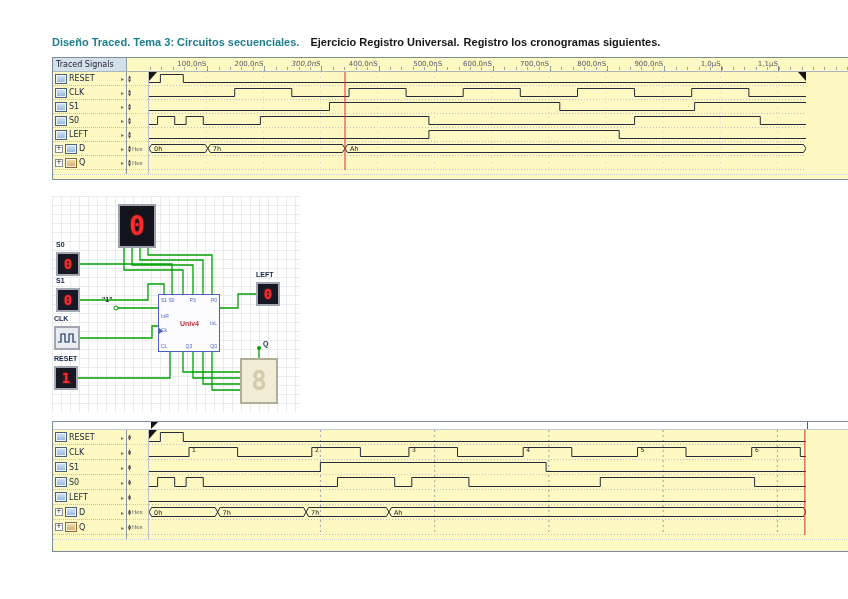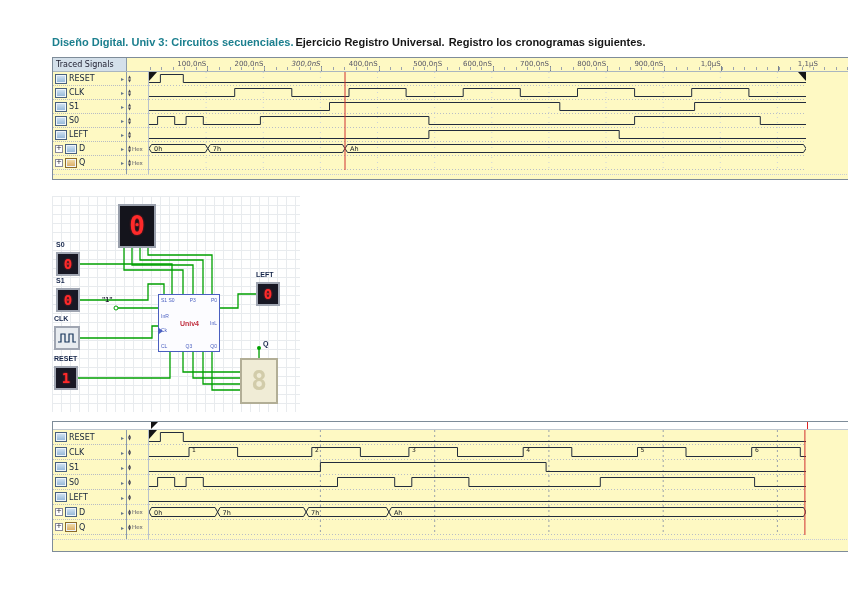--- a/index.html
+++ b/index.html
@@ -1,20 +1,20 @@
 <!DOCTYPE html>
 <html><head>
 <meta charset="utf-8">
 <style>
 *{box-sizing:border-box;margin:0;padding:0}
 html,body{width:848px;height:599px}
 body{position:relative;background:#fff;font-family:"Liberation Sans",sans-serif;overflow:hidden}
 .doc-title{position:absolute;left:52px;top:36px;font-size:11px;white-space:nowrap}
 .t1{color:#1b7f8e;font-weight:bold}
-.t2{color:#161616;font-weight:bold;margin-left:2px}
+.t2{color:#161616;font-weight:bold;margin-left:11px}
 .t3{color:#161616;font-weight:bold;margin-left:4px}
 .analyzer{position:absolute;left:52px;width:840px;border:1px solid #7e8c99;background:#fef9c3;font-family:"DejaVu Sans",sans-serif}
 .an-header{display:flex;height:14px;border-bottom:1px solid #aab6c0}
 .an-header-label{width:74px;background:#d4e0ea;border-right:1px solid #8a9aa8;font-size:8px;color:#223;padding:2px 0 0 3px;white-space:nowrap;overflow:hidden}
 .an-ruler{position:relative;flex:1;overflow:hidden}
 .an-ruler::after{content:"";position:absolute;left:23px;right:12px;bottom:1px;height:3px;background:repeating-linear-gradient(to right,#9aa2ac 0 1px,transparent 1px 11.43px)}
 .ruler-label{position:absolute;top:2px;font-size:7px;color:#556;transform:translateX(-103%);white-space:nowrap}
 .ruler-tick{position:absolute;bottom:0;width:1px;height:5px;background:#78828c}
 .an-body{display:flex}
 .an-left{width:74px;border-right:1px solid #8a9aa8}
@@ -51,21 +51,21 @@
 .ic-top,.ic-bottom{display:flex;justify-content:space-between}
 .ic-mid{display:flex;justify-content:space-between;align-items:center;flex:1}
 .ic-left{display:flex;flex-direction:column;gap:8px}
 .ic-center{color:#c03040;font-weight:bold;font-size:7px}
 .ck-tri{position:absolute;left:0;top:33px;width:0;height:0;border-left:4px solid #4a5fc0;border-top:3px solid transparent;border-bottom:3px solid transparent}
 </style>
 </head>
 <body>
 
 <div class="doc-title">
-  <span class="t1">Diseño Digital. Univ 3: Circuitos secuenciales.</span><span class="t2">Ejercicio Registro Universal.</span><span class="t3">Registro los cronogramas siguientes.</span>
+  <span class="t1">Diseño Traced. Tema 3: Circuitos secuenciales.</span><span class="t2">Ejercicio Registro Universal.</span><span class="t3">Registro los cronogramas siguientes.</span>
 </div>
 
 <section class="analyzer" id="topAnalyzer" style="top:57px">
   <div class="an-header">
     <div class="an-header-label">Traced Signals</div>
     <div class="an-ruler" id="topRuler">
         <span class="ruler-label" style="left: 80.1304px;">100,0nS</span>
         <i class="ruler-tick" style="left: 80.1304px;"></i>
         <span class="ruler-label" style="left: 137.261px;">200,0nS</span>
         <i class="ruler-tick" style="left: 137.261px;"></i>
@@ -78,21 +78,21 @@
         <span class="ruler-label" style="left: 365.783px;">600,0nS</span>
         <i class="ruler-tick" style="left: 365.783px;"></i>
         <span class="ruler-label" style="left: 422.913px;">700,0nS</span>
         <i class="ruler-tick" style="left: 422.913px;"></i>
         <span class="ruler-label" style="left: 480.043px;">800,0nS</span>
         <i class="ruler-tick" style="left: 480.043px;"></i>
         <span class="ruler-label" style="left: 537.174px;">900,0nS</span>
         <i class="ruler-tick" style="left: 537.174px;"></i>
         <span class="ruler-label" style="left: 594.304px;">1,0µS</span>
         <i class="ruler-tick" style="left: 594.304px;"></i>
-        <span class="ruler-label" style="left: 651.435px; margin-left: 40px;">1,1µS</span>
+        <span class="ruler-label" style="left: 651.435px;">1,1µS</span>
         <i class="ruler-tick" style="left: 651.435px;"></i>
       </div>
   </div>
   <div class="an-body">
     <div class="an-left">
         <div class="an-row" style="height: 14px;">
           <span class="sig-icon"></span>
           <span class="sig-name">RESET</span>
           <span class="dir-icon">▸</span>
         </div>

